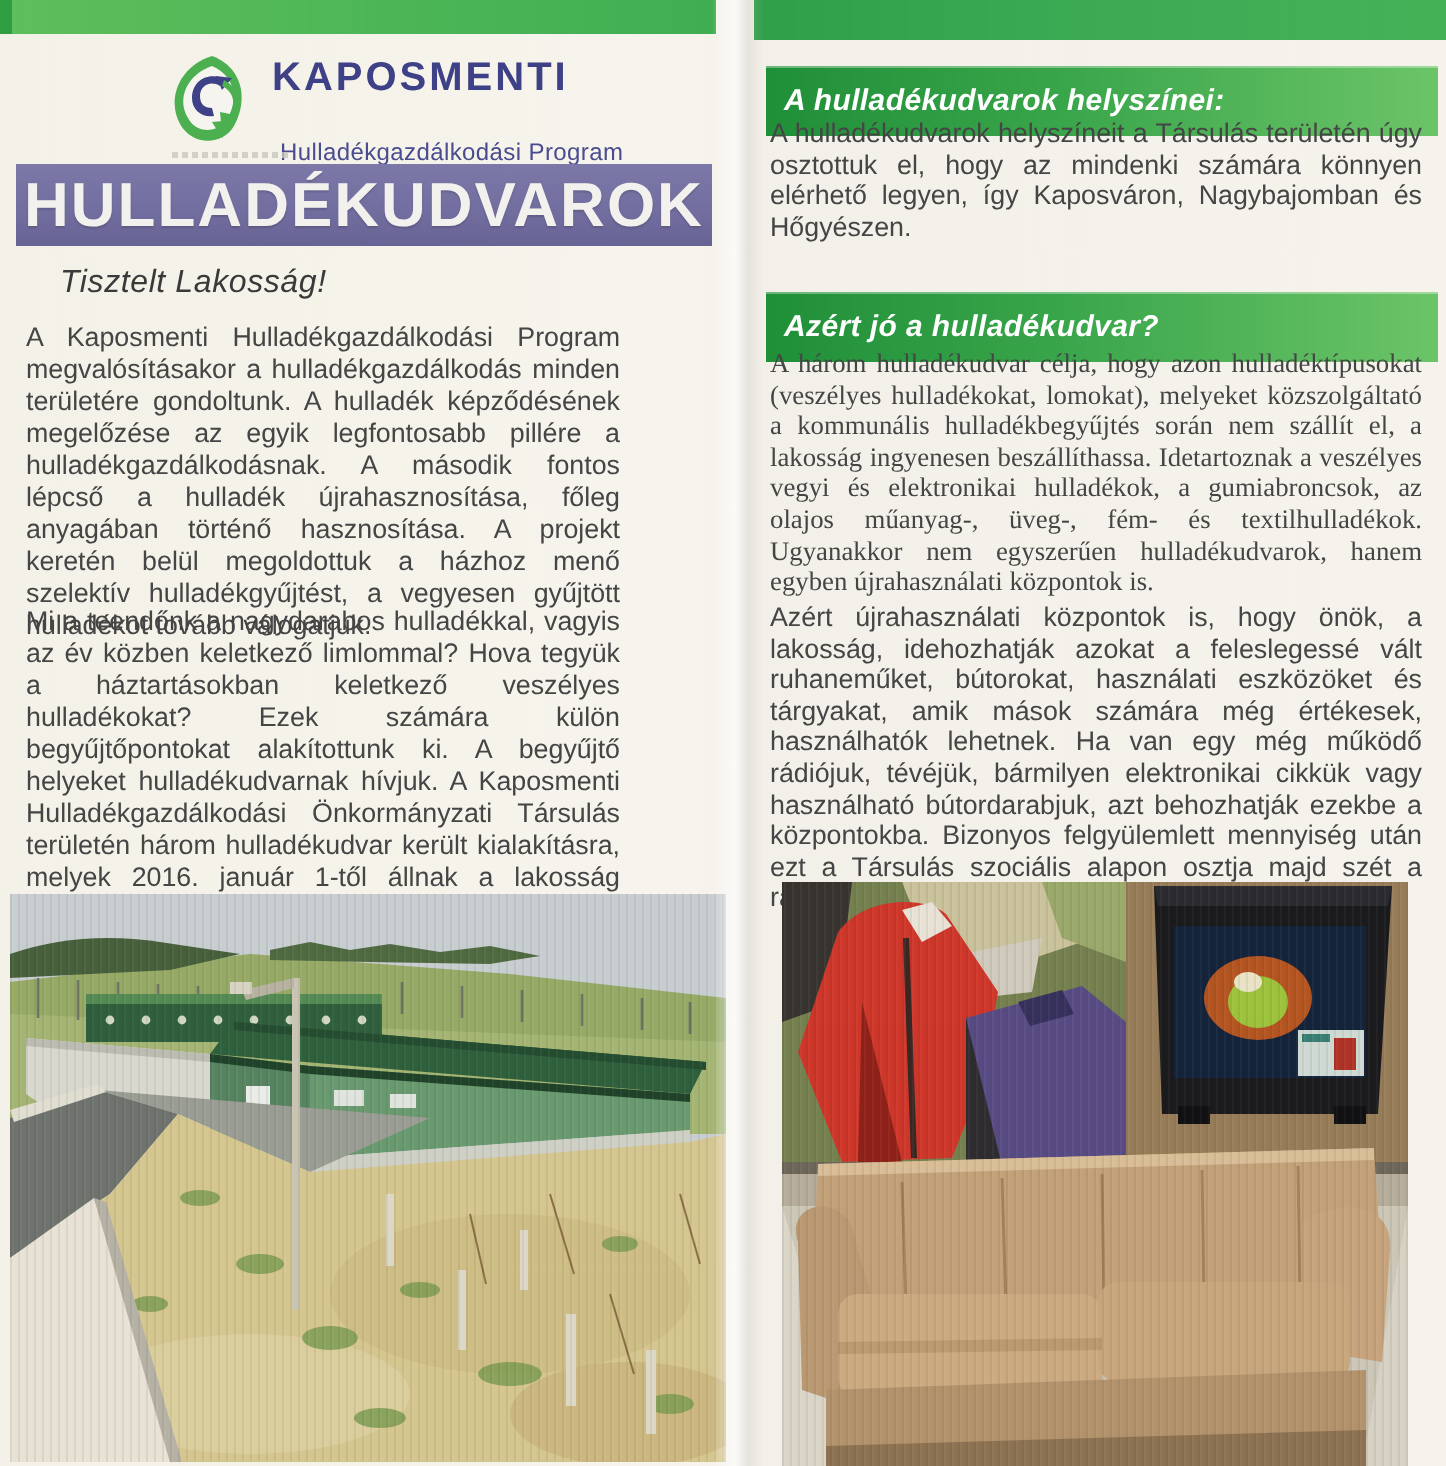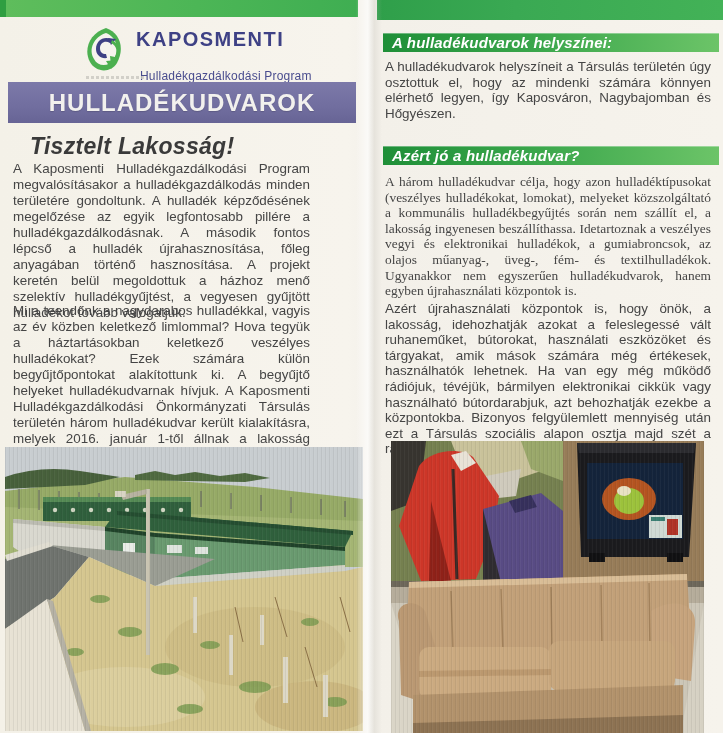--- a/index.html
+++ b/index.html
@@ -33,44 +33,44 @@
   }
   .logo-smudge{position:absolute;left:2px;top:52px;width:58px;height:3px;
     background:repeating-linear-gradient(90deg,#c9c7c0 0 3px,transparent 3px 5px);opacity:.8;}
   
   .title-banner{
     position:absolute;left:8px;top:82px;width:348px;height:41px;
     background:linear-gradient(180deg,#7c79a9,#716e9f 60%,#676495);
     display:flex;align-items:center;justify-content:center;
   }
   .title-banner span{
-    color:#f2f1ee;font-size:24px;font-weight:bold;letter-spacing:1px;
+    color:#f2f1ee;font-size:31px;font-weight:bold;letter-spacing:1px;
     text-shadow:0 1px 1px rgba(0,0,0,.15);
     text-align:center;
   }
   
   .greeting{
     position:absolute;left:30px;top:133px;
-    font-size:23px;font-weight:bold;font-style:italic;color:#3a3a3a;letter-spacing:.3px;
+    font-size:16px;font-weight:normal;font-style:italic;color:#3a3a3a;letter-spacing:.3px;
   }
   .para{
     position:absolute;
     font-size:13.4px;line-height:16px;color:#454545;
     text-align:justify;margin:0;
   }
   .para.lcol{left:13px;width:297px;}
   .para.rcol{left:385px;width:326px;line-height:15.6px;}
   #lpara1{top:161px;}
   #lpara2{top:303px;}
   #rpara1{top:59px;}
   #rpara2{top:174px;font-family:Liberation Serif, serif;}
   #rpara3{top:301px;}
   
   .section-banner{
-    position:absolute;left:383px;width:336px;height:19px;
+    position:absolute;left:383px;width:336px;height:35px;
     background:linear-gradient(90deg,#1f8f38,#3aa64b 45%,#6cc468);
     display:flex;align-items:center;
     box-shadow:inset 0 1px 0 rgba(255,255,255,.35);
   }
   .section-banner span{
     padding-left:9px;color:#ffffff;font-size:15px;font-weight:bold;font-style:italic;
     letter-spacing:.2px;white-space:nowrap;
   }
   #banner1{top:33px;}
   #banner2{top:146px;}

